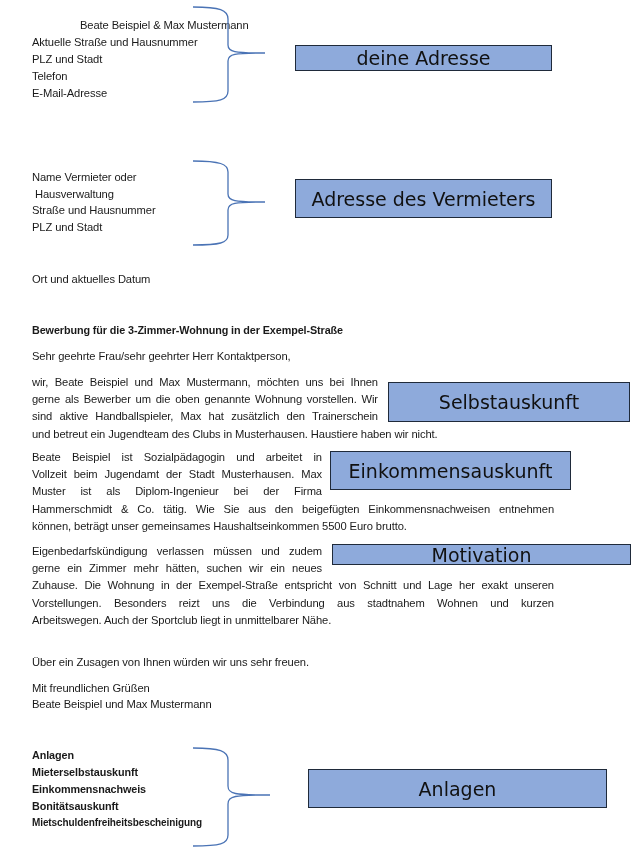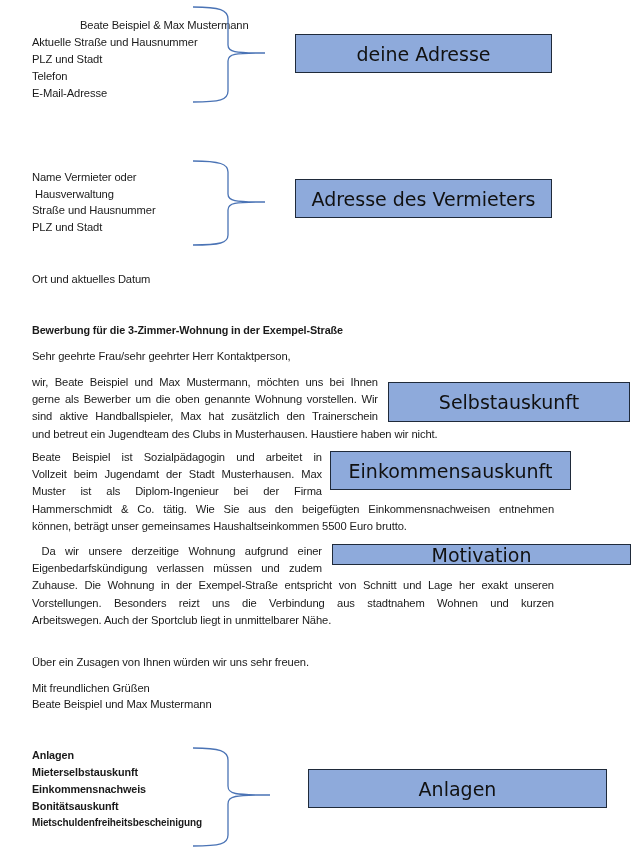--- a/index.html
+++ b/index.html
@@ -27,21 +27,21 @@
 <div>
   <div class="t" style="left:32px;top:17px;padding-left:48px;">Beate Beispiel &amp; Max Mustermann</div>
   <div class="t" style="left:32px;top:34px;">Aktuelle Straße und Hausnummer</div>
   <div class="t" style="left:32px;top:51px;">PLZ und Stadt</div>
   <div class="t" style="left:32px;top:68px;">Telefon</div>
   <div class="t" style="left:32px;top:85px;">E-Mail-Adresse</div>
 </div>
 <svg class="brace" style="left:190px;top:5px;" width="80" height="100">
   <path d="M3,2 C30,2 38,5 38,14 L38,40 C38,47 44,48 75,48 C44,48 38,49 38,56 L38,86 C38,95 30,97 3,97"></path>
 </svg>
-<div class="label-box" style="left:295px;top:34px;width:257px;height:39px;">deine Adresse</div>
+<div class="label-box" style="left:295px;top:45px;width:257px;height:26px;">deine Adresse</div>
 
 <div>
   <div class="t" style="left:32px;top:169px;">Name Vermieter oder</div>
   <div class="t" style="left:32px;top:186px;white-space:pre;"> Hausverwaltung</div>
   <div class="t" style="left:32px;top:202px;">Straße und Hausnummer</div>
   <div class="t" style="left:32px;top:219px;">PLZ und Stadt</div>
 </div>
 <svg class="brace" style="left:190px;top:159px;" width="80" height="90">
   <path d="M3,2 C30,2 38,5 38,13 L38,35 C38,42 44,43 75,43 C44,43 38,44 38,51 L38,76 C38,84 30,86 3,86"></path>
 </svg>
@@ -64,22 +64,22 @@
 <div class="para" style="left:32px;top:449px;width:290px;">
   <span class="line">Beate Beispiel ist Sozialpädagogin und arbeitet in</span>
   <span class="line">Vollzeit beim Jugendamt der Stadt Musterhausen. Max</span>
   <span class="line">Muster ist als Diplom-Ingenieur bei der Firma</span>
   <span class="line" style="width:522px;">Hammerschmidt &amp; Co. tätig. Wie Sie aus den beigefügten Einkommensnachweisen entnehmen</span>
   <span class="line last">können, beträgt unser gemeinsames Haushaltseinkommen 5500 Euro brutto.</span>
 </div>
 <div class="label-box" style="left:330px;top:451px;width:241px;height:39px;">Einkommensauskunft</div>
 
 <div class="para" style="left:32px;top:543px;width:290px;">
-  <span class="line" style="white-space:pre;"> Da wir unsere derzeitige Wohnung aufgrund einer</span>
   <span class="line">Eigenbedarfskündigung verlassen müssen und zudem</span>
+  <span class="line">gerne ein Zimmer mehr hätten, suchen wir ein neues</span>
   <span class="line" style="width:522px;">Zuhause. Die Wohnung in der Exempel-Straße entspricht von Schnitt und Lage her exakt unseren</span>
   <span class="line" style="width:522px;">Vorstellungen. Besonders reizt uns die Verbindung aus stadtnahem Wohnen und kurzen</span>
   <span class="line last">Arbeitswegen. Auch der Sportclub liegt in unmittelbarer Nähe.</span>
 </div>
 <div class="label-box" style="left:332px;top:544px;width:299px;height:21px;">Motivation</div>
 
 <div class="t" style="left:32px;top:654px;">Über ein Zusagen von Ihnen würden wir uns sehr freuen.</div>
 <div class="t" style="left:32px;top:680px;">Mit freundlichen Grüßen</div>
 <div class="t" style="left:32px;top:696px;">Beate Beispiel und Max Mustermann</div>
 

